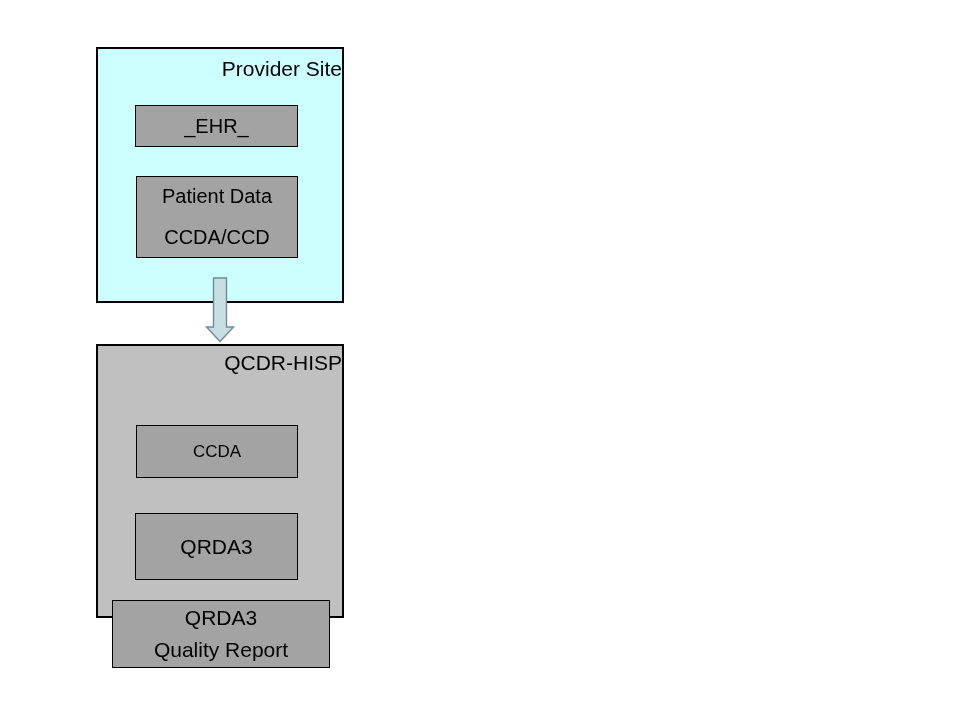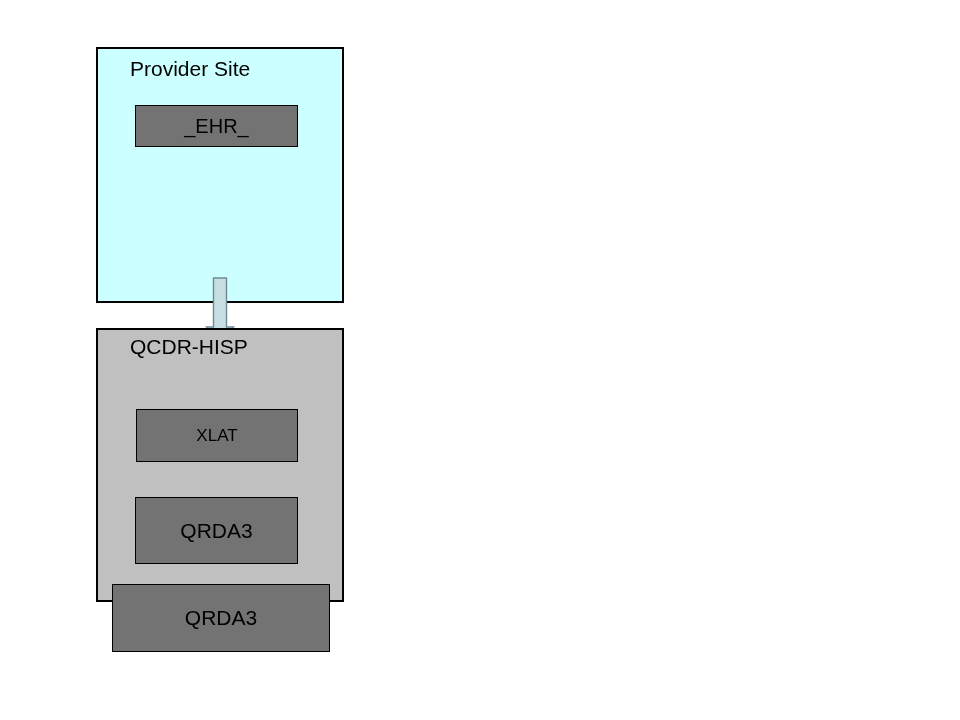--- a/index.html
+++ b/index.html
@@ -22,36 +22,36 @@
     box-sizing: border-box;
   }
   #provider-box {
     left: 96px;
     top: 47px;
     width: 248px;
     height: 256px;
   }
   #qcdr-box {
     left: 96px;
-    top: 328px;
+    top: 344px;
     width: 248px;
     height: 274px;
   }
   .container-title {
-    text-align: left;
+    text-align: right;
     font-size: 21px;
     line-height: 24px;
     white-space: nowrap;
     margin-left: 32px;
   }
   #provider-box .container-title { padding-top: 8px; }
   #qcdr-box .container-title { padding-top: 5px; }
   .node-box {
     position: absolute;
-    background: #737373;
+    background: #a3a3a3;
     border: 1px solid #000000;
     box-sizing: border-box;
     display: flex;
     flex-direction: column;
     align-items: center;
     justify-content: center;
     text-align: right;
   }
   #ehr-box {
     left: 37px;
@@ -106,35 +106,40 @@
 
 <div id="canvas">
 
   <div id="provider-box" class="container-box" style="background-color: rgb(204, 255, 255);">
     <div class="container-title">Provider Site</div>
 
     <div id="ehr-box" class="node-box">
       <div class="line">_EHR_</div>
     </div>
 
+    <div id="patient-box" class="node-box">
+      <div class="line">Patient Data</div>
+      <div class="line">CCDA/CCD</div>
+    </div>
   </div>
 
   <svg id="flow-arrow" viewBox="0 0 32 66">
     <polygon points="9.5,1 22.5,1 22.5,50 29.5,50 16,64.5 2.5,50 9.5,50" stroke-width="1.4" style="fill: rgb(199, 223, 227); stroke: rgb(110, 138, 148);"></polygon>
   </svg>
 
   <div id="qcdr-box" class="container-box" style="background-color: rgb(192, 192, 192);">
     <div class="container-title">QCDR-HISP</div>
 
     <div id="xlat-box" class="node-box">
-      <div class="line">XLAT</div>
+      <div class="line">CCDA</div>
     </div>
 
     <div id="generator-box" class="node-box">
       <div class="line">QRDA3</div>
     </div>
 
     <div id="quality-box" class="node-box">
       <div class="line">QRDA3</div>
+      <div class="line">Quality Report</div>
     </div>
   </div>
 
 </div>
 
 </body></html>

